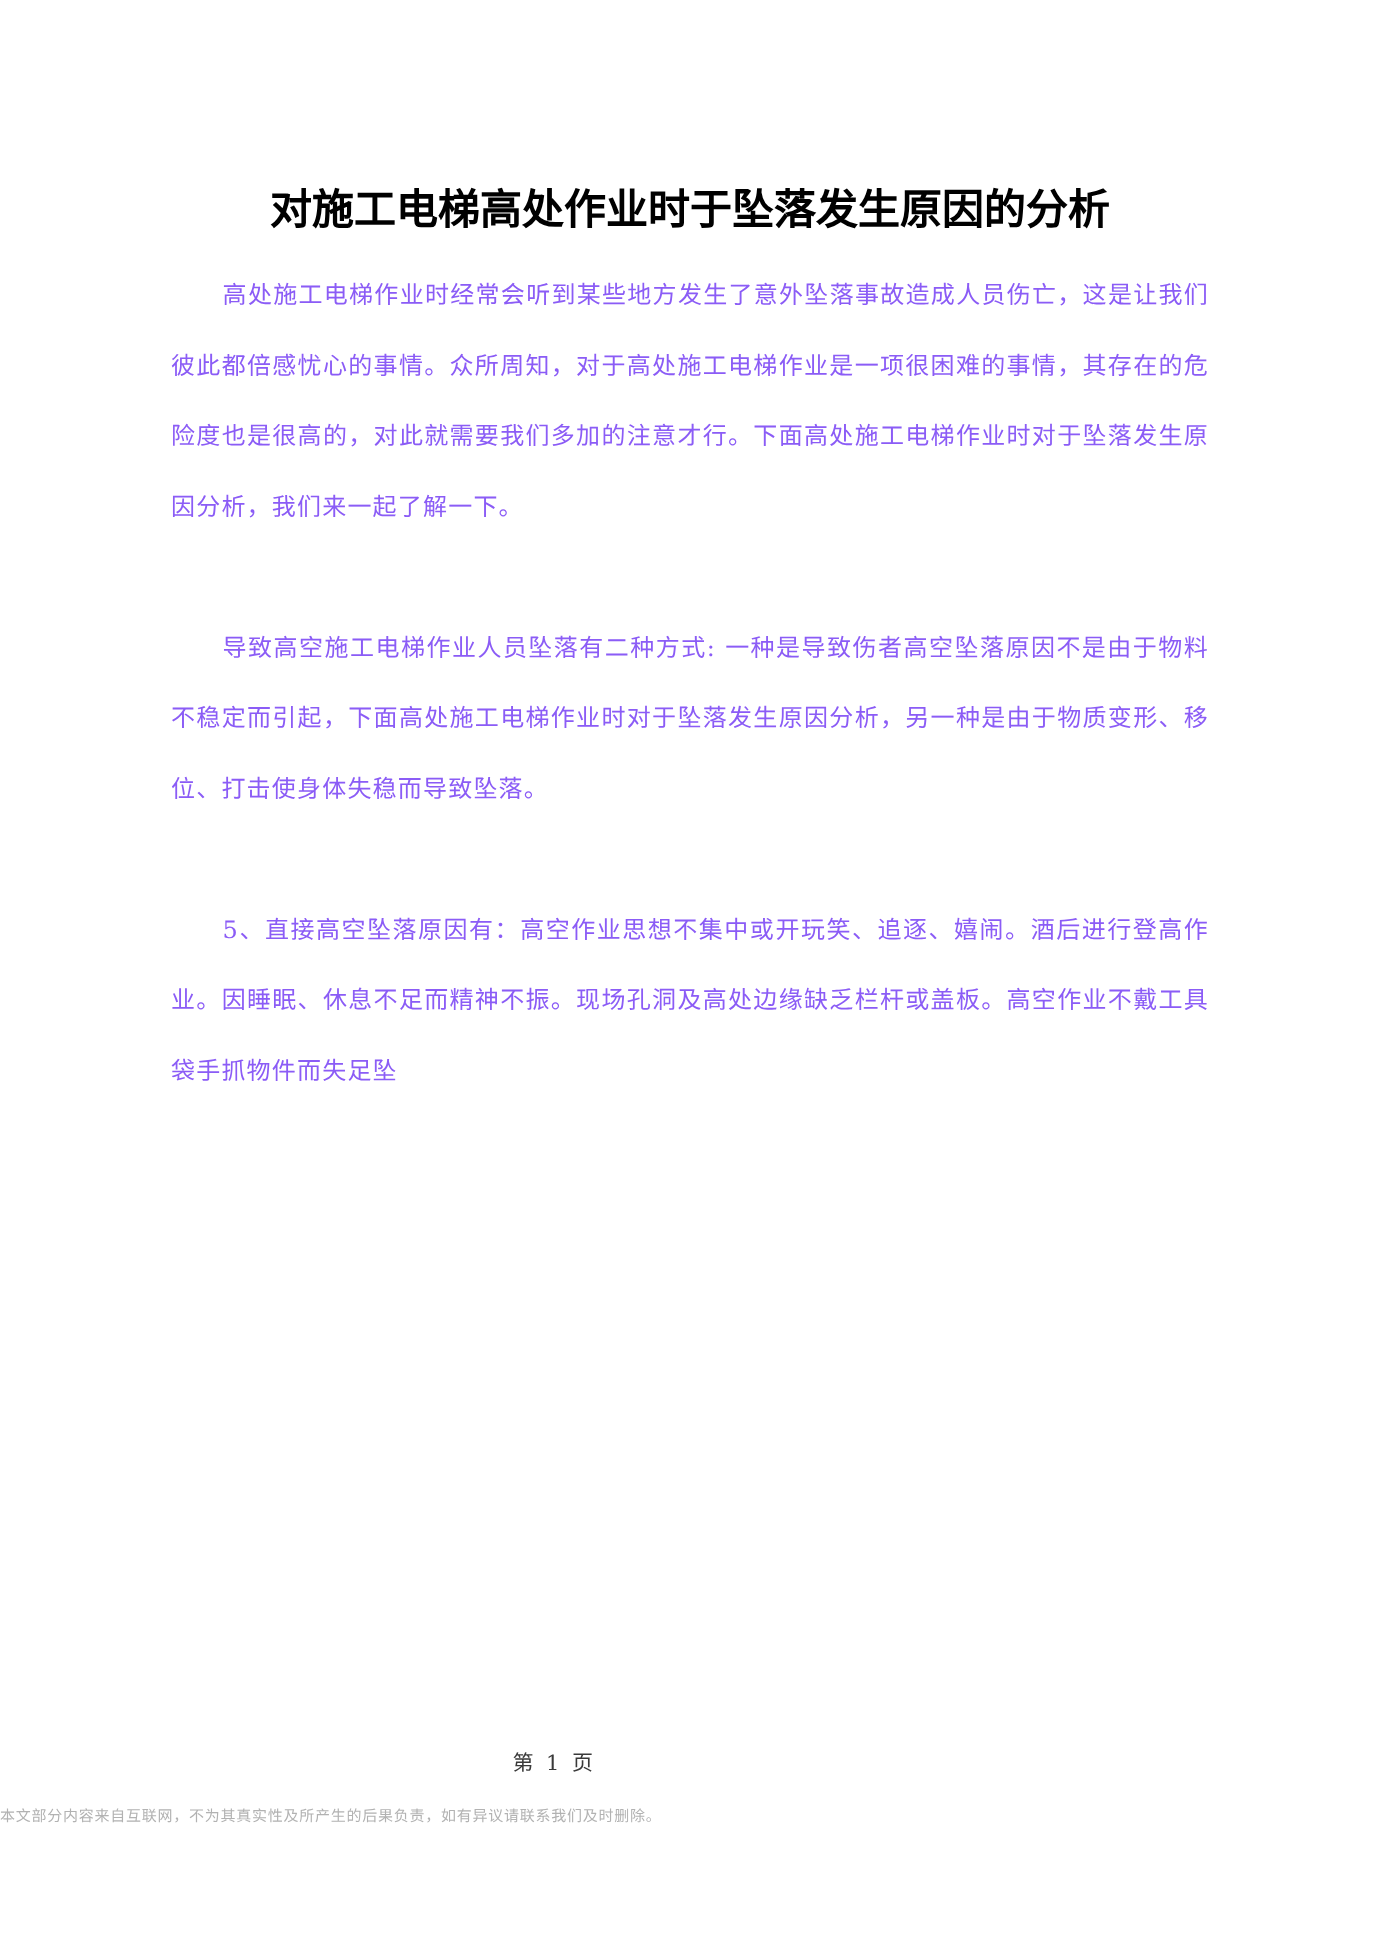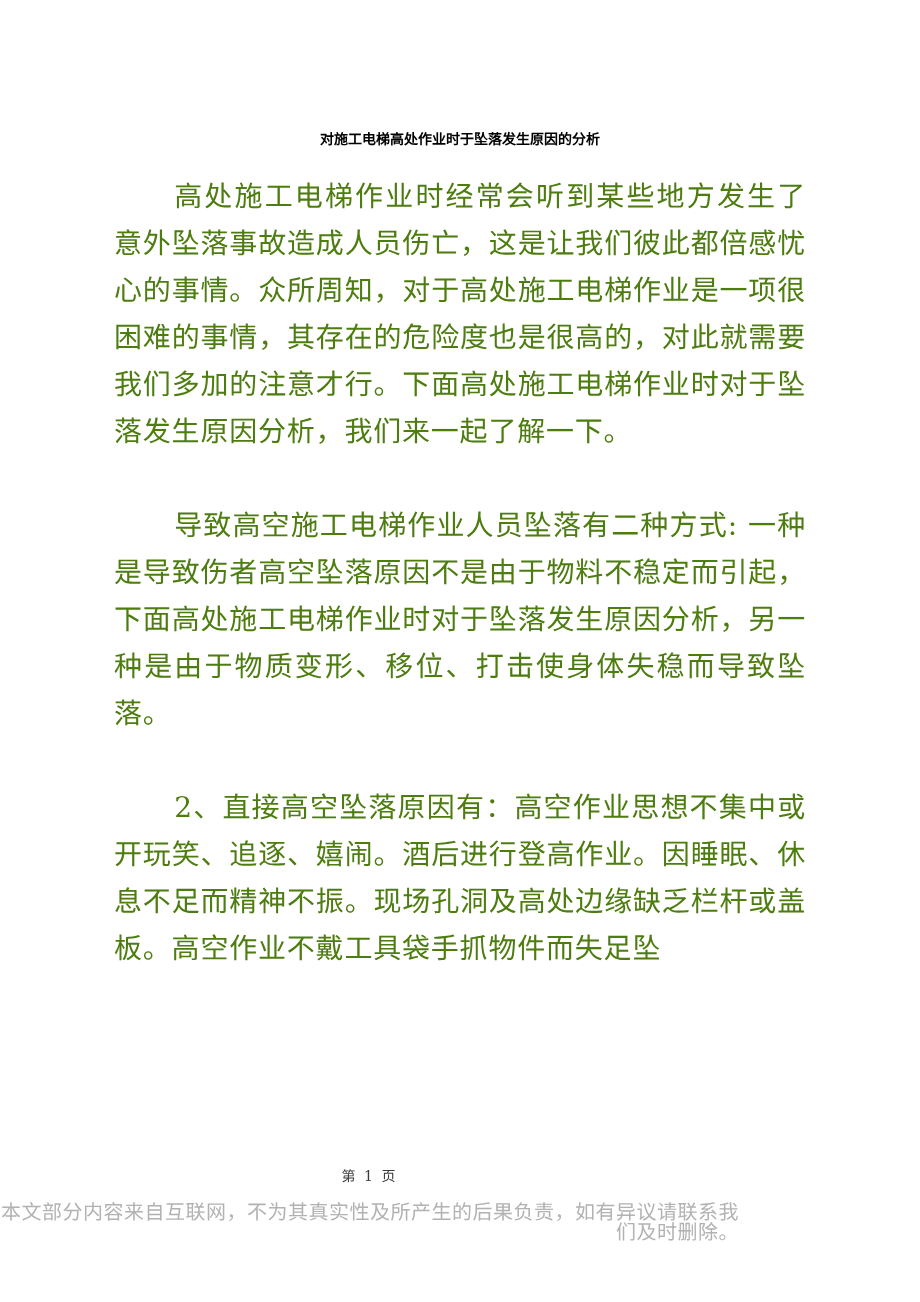--- a/index.html
+++ b/index.html
@@ -21,71 +21,71 @@
     height: 1302px;
     background: #ffffff;
   }
   .content {
     position: absolute;
     top: 116px;
     left: 114px;
     width: 692px;
   }
   .doc-title {
-    font-size: 14px;
+    font-size: 28px;
     font-weight: bold;
     text-align: center;
     line-height: 47px;
     margin: 0 0 10px 0;
     letter-spacing: 0;
     color: #000000;
   }
   .body-para {
-    font-size: 28px;
+    font-size: 16px;
     line-height: 47px;
     text-align: justify;
     text-indent: 2.15em;
     letter-spacing: 0.8px;
     margin: 0 0 47px 0;
-    color: #4d7c0f;
+    color: #8b5cf6;
     word-break: break-all;
   }
   .body-para:last-of-type {
     margin-bottom: 0;
   }
   .footer {
     position: absolute;
     left: 0;
     width: 739px;
     top: 1166px;
   }
   .page-num {
     text-align: center;
     font-size: 14px;
     line-height: 20px;
     color: #3a3a3a;
     letter-spacing: 2px;
   }
   .disclaimer {
     margin-top: 16px;
-    text-align: right;
-    font-size: 20px;
+    text-align: left;
+    font-size: 10px;
     line-height: 20px;
     color: #b2b2b2;
     letter-spacing: 0.5px;
   }
 </style>
 </head>
 <body>
 
 <div class="page">
   <div class="content">
     <h1 class="doc-title">对施工电梯高处作业时于坠落发生原因的分析</h1>
     <p class="body-para">高处施工电梯作业时经常会听到某些地方发生了意外坠落事故造成人员伤亡，这是让我们彼此都倍感忧心的事情。众所周知，对于高处施工电梯作业是一项很困难的事情，其存在的危险度也是很高的，对此就需要我们多加的注意才行。下面高处施工电梯作业时对于坠落发生原因分析，我们来一起了解一下。</p>
     <p class="body-para">导致高空施工电梯作业人员坠落有二种方式: 一种是导致伤者高空坠落原因不是由于物料不稳定而引起，下面高处施工电梯作业时对于坠落发生原因分析，另一种是由于物质变形、移位、打击使身体失稳而导致坠落。</p>
-    <p class="body-para">2、直接高空坠落原因有：高空作业思想不集中或开玩笑、追逐、嬉闹。酒后进行登高作业。因睡眠、休息不足而精神不振。现场孔洞及高处边缘缺乏栏杆或盖板。高空作业不戴工具袋手抓物件而失足坠</p>
+    <p class="body-para">5、直接高空坠落原因有：高空作业思想不集中或开玩笑、追逐、嬉闹。酒后进行登高作业。因睡眠、休息不足而精神不振。现场孔洞及高处边缘缺乏栏杆或盖板。高空作业不戴工具袋手抓物件而失足坠</p>
   </div>
 
   <div class="footer">
     <div class="page-num">第 1 页</div>
     <div class="disclaimer">本文部分内容来自互联网，不为其真实性及所产生的后果负责，如有异议请联系我们及时删除。</div>
   </div>
 </div>
 
 </body></html>

